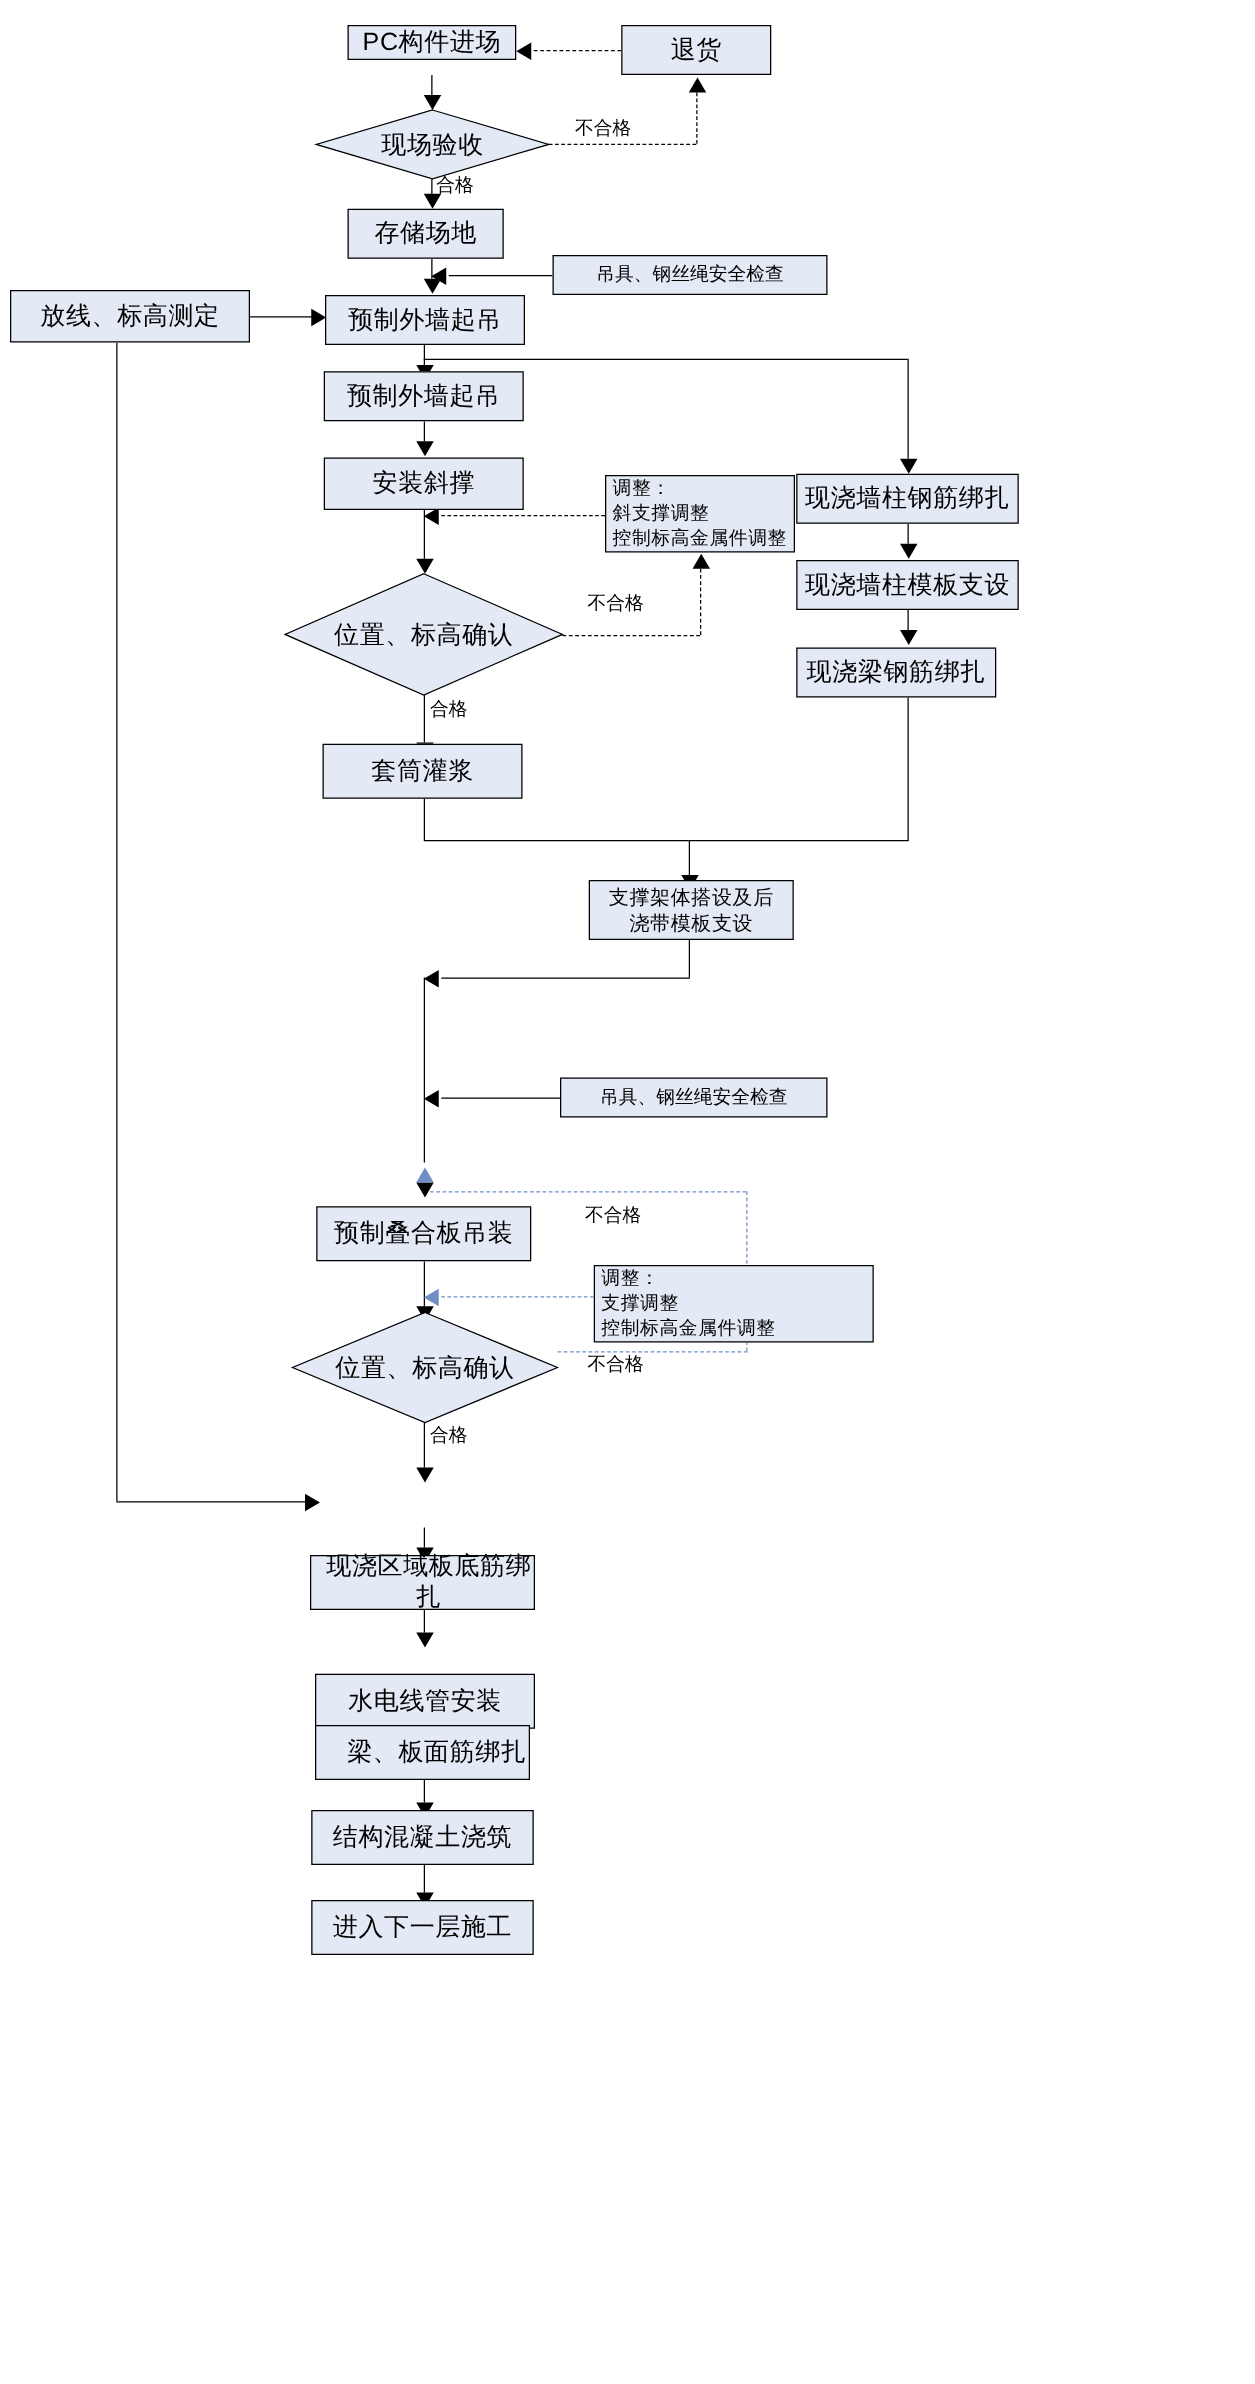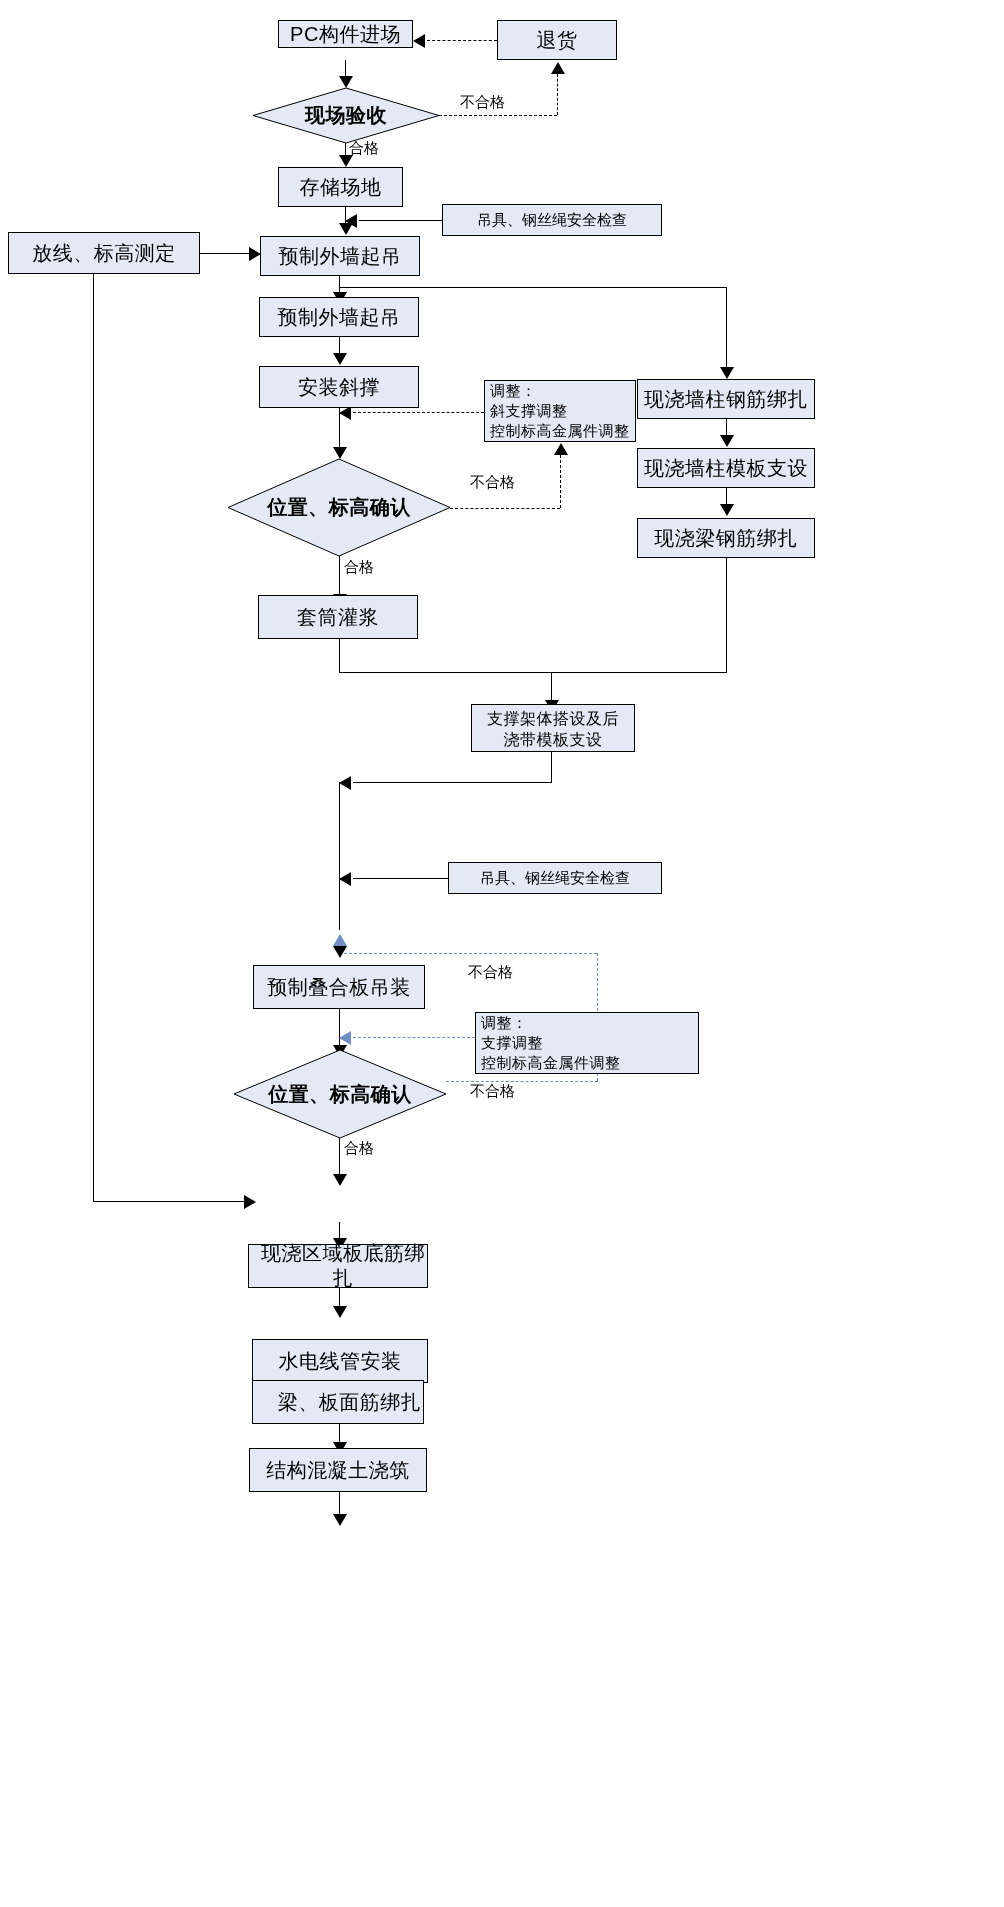--- a/index.html
+++ b/index.html
@@ -44,21 +44,20 @@
     font-size: 15px;
     line-height: 1.32;
   }
   .node.note .lines { white-space: pre-line; }
   .node.twoline { font-size: 16px; line-height: 1.3; align-items: flex-end; }
 
   
   .diamond {
     position: absolute;
     z-index: 5;
-    font-weight: bold;
   }
   .diamond svg { display: block; overflow: visible; }
   .diamond .dlabel {
     position: absolute;
     inset: 0;
     display: flex;
     align-items: center;
     justify-content: center;
     font-size: 20px;
     color: #000;
@@ -211,21 +210,21 @@
   </div>
   <div class="ln v" style="left:726px; top:419px; height:16px;"></div>
   <div class="arw down" style="left:720px; top:435px;"></div>
 
   <div class="node" style="left:637px; top:448px; width:178px; height:40px;">
     <span>现浇墙柱模板支设</span>
   </div>
   <div class="ln v" style="left:726px; top:488px; height:16px;"></div>
   <div class="arw down" style="left:720px; top:504px;"></div>
 
-  <div class="node" style="left:637px; top:518px; width:178px; height:40px;align-items:center;">
+  <div class="node" style="left:637px; top:518px; width:160px; height:40px;align-items:center;">
     <span>现浇梁钢筋绑扎</span>
   </div>
 
   <div class="ln v" style="left:726px; top:558px; height:114px;"></div>
   <div class="ln h" style="left:551px; top:672px; width:176px;"></div>
   <div class="ln v" style="left:551px; top:672px; height:28px;"></div>
   <div class="arw down" style="left:545px; top:700px;"></div>
 
   <div class="ln v" style="left:339px; top:556px; height:38px;"></div>
   <div class="arw down" style="left:333px; top:594px;"></div>
@@ -316,14 +315,17 @@
   </div>
   <div class="ln v" style="left:339px; top:1424px; height:18px;"></div>
   <div class="arw down" style="left:333px; top:1442px;"></div>
 
   <div class="node" style="left:249px; top:1448px; width:178px; height:44px;">
     <span>结构混凝土浇筑</span>
   </div>
   <div class="ln v" style="left:339px; top:1492px; height:22px;"></div>
   <div class="arw down" style="left:333px; top:1514px;"></div>
 
+  <div class="node" style="left:249px; top:1520px; width:178px; height:44px;">
+    <span>进入下一层施工</span>
+  </div>
 
 </div>
 
 </body></html>

